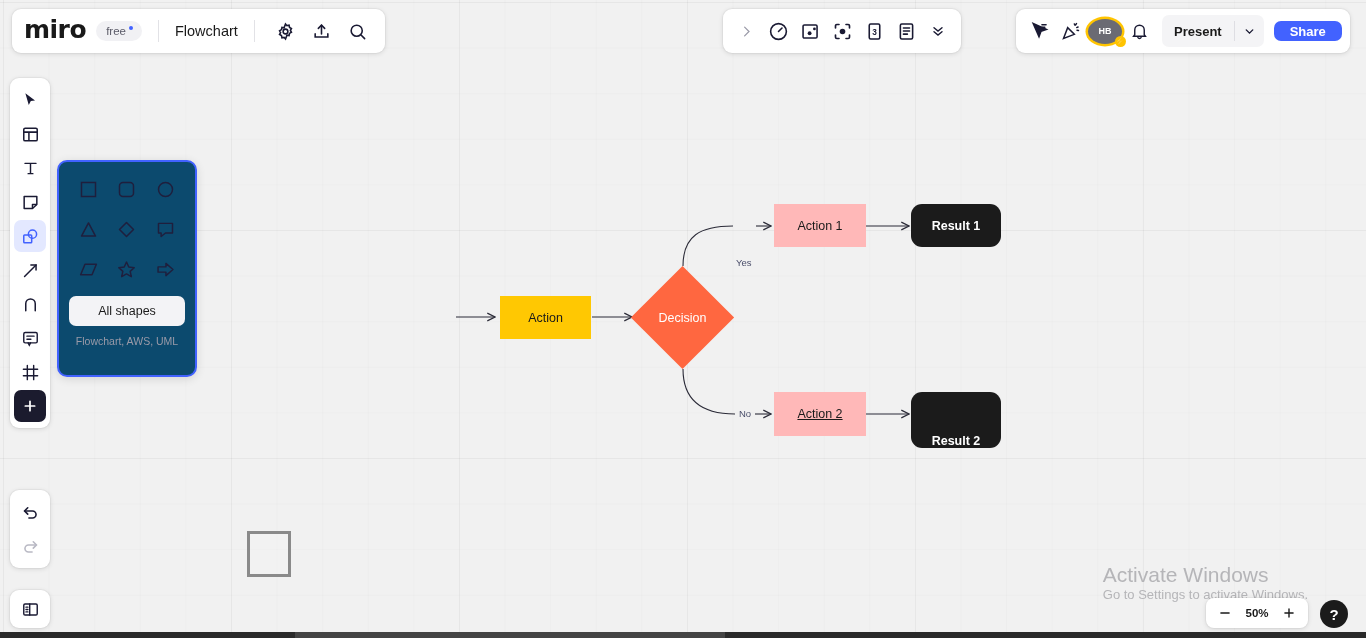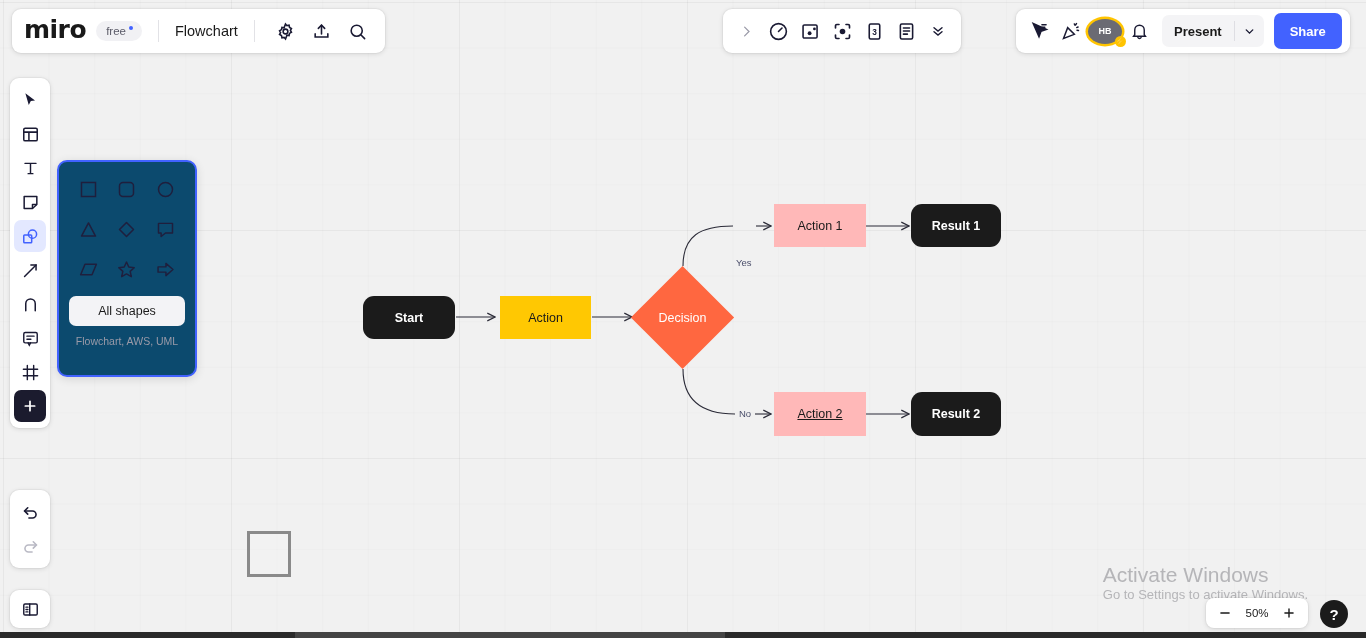--- a/index.html
+++ b/index.html
@@ -88,21 +88,21 @@
   }
   .present-group {
     display:flex; align-items:center; background: #f4f4f6; border-radius: 7px;
     height: 32px; margin-left: 6px;
   }
   .present-btn { font-size: 13px; font-weight: bold; color:#1a1a1a; padding: 0 12px; cursor:pointer; }
   .present-sep { width:1px; height: 20px; background: #dedee3; }
   .present-caret { padding: 0 8px; display:flex; align-items:center; cursor:pointer; color:#1a1a33; }
   .share-btn {
     background: #4262ff; color: #fff; font-size: 13px; font-weight: bold;
-    height: 36px; border-radius: 7px; padding: 0 16px; margin-left: 8px;
+    height: 20px; border-radius: 7px; padding: 0 16px; margin-left: 8px;
     display:flex; align-items:center; cursor:pointer; border:none;
     font-family: "Liberation Sans", sans-serif;
   }
 
   
   .lefttool {
     position: absolute; left: 10px; top: 78px; width: 40px;
     background:#fff; border-radius: 9px;
     box-shadow: 0 1px 5px rgba(0,0,0,0.12), 0 0 0 1px rgba(0,0,0,0.03);
     display:flex; flex-direction:column; align-items:center; padding: 6px 0; gap: 2px;
@@ -141,21 +141,21 @@
     display:flex; align-items:center; justify-content:center;
     font-size:12.5px; color:#1a1a1a; cursor:pointer;
   }
   .shapes-caption { text-align:center; font-size:10.5px; color:#9a9aa8; margin-top:9px; margin-bottom:20px; }
 
   
   .zoombar {
     position:absolute; right:58px; bottom:10px; height:30px;
     background:#fff; border-radius:8px;
     box-shadow: 0 1px 5px rgba(0,0,0,0.12), 0 0 0 1px rgba(0,0,0,0.03);
-    display:flex; align-items:center; padding: 0 6px; gap: 2px;
+    display:flex; align-items:center; padding: 0 6px; gap: 2px; font-weight: bold;
   }
   .zoom-btn { width:26px; height:26px; display:flex; align-items:center; justify-content:center; cursor:pointer; color:#1a1a1a; font-size:17px; border-radius:5px;}
   .zoom-val { font-size:11.5px; color:#1a1a1a; min-width:34px; text-align:center; }
   .help-btn {
     position:absolute; right:18px; bottom:10px; width:28px; height:28px; border-radius:50%;
     background:#1b1b1b; color:#fff; display:flex; align-items:center; justify-content:center;
     font-size:15px; font-weight:bold; cursor:pointer;
   }
 
   
@@ -189,23 +189,20 @@
       <line x1="756" y1="226" x2="771" y2="226" stroke="#2b2b38" stroke-width="1.1" marker-end="url(#ah)"></line>
 
       <line x1="866" y1="226" x2="909" y2="226" stroke="#2b2b38" stroke-width="1.1" marker-end="url(#ah)"></line>
 
       <path d="M683,369 C683,399 700,414 735,414" fill="none" stroke="#2b2b38" stroke-width="1.1"></path>
       <line x1="755" y1="414" x2="771" y2="414" stroke="#2b2b38" stroke-width="1.1" marker-end="url(#ah)"></line>
 
       <line x1="866" y1="414" x2="909" y2="414" stroke="#2b2b38" stroke-width="1.1" marker-end="url(#ah)"></line>
     </svg>
 
-    <div class="node node-dark" style="left:363px; top:296px; width:92px; height:43px;">
-      <span>Start</span>
-    </div>
 
     <div class="node node-amber" style="left:500px; top:296px; width:91px; height:43px;">
       <span>Action</span>
     </div>
 
     <div class="node node-diamond" style="left:646px; top:281px; width:73px; height:73px;">
       <span>Decision</span>
     </div>
 
     <div class="node node-pink" style="left:774px; top:204px; width:92px; height:43px;">
@@ -213,21 +210,21 @@
     </div>
 
     <div class="node node-dark" style="left:911px; top:204px; width:90px; height:43px;">
       <span>Result 1</span>
     </div>
 
     <div class="node node-pink" style="left:774px; top:392px; width:92px; height:44px;text-decoration:underline;">
       <span>Action 2</span>
     </div>
 
-    <div class="node node-dark" style="left:911px; top:392px; width:90px; height:44px;">
+    <div class="node node-dark" style="left:911px; top:392px; width:90px; height:56px;align-items:flex-end;">
       <span>Result 2</span>
     </div>
 
     <div class="edge-label" style="left:736px; top:220px;margin-top:37px;">Yes</div>
     <div class="edge-label" style="left:739px; top:408px;">No</div>
 
     <div class="ghost-shape" style="left:247px; top:531px; width:44px; height:46px;"></div>
   </div>
 
   <div class="watermark">

